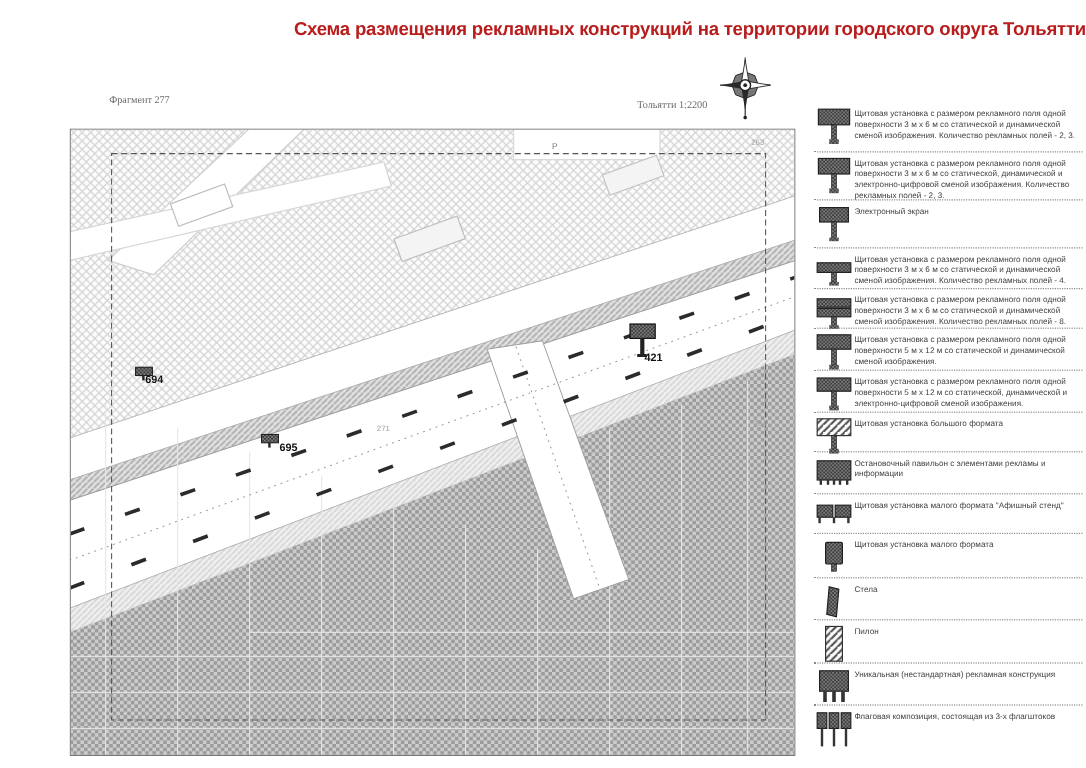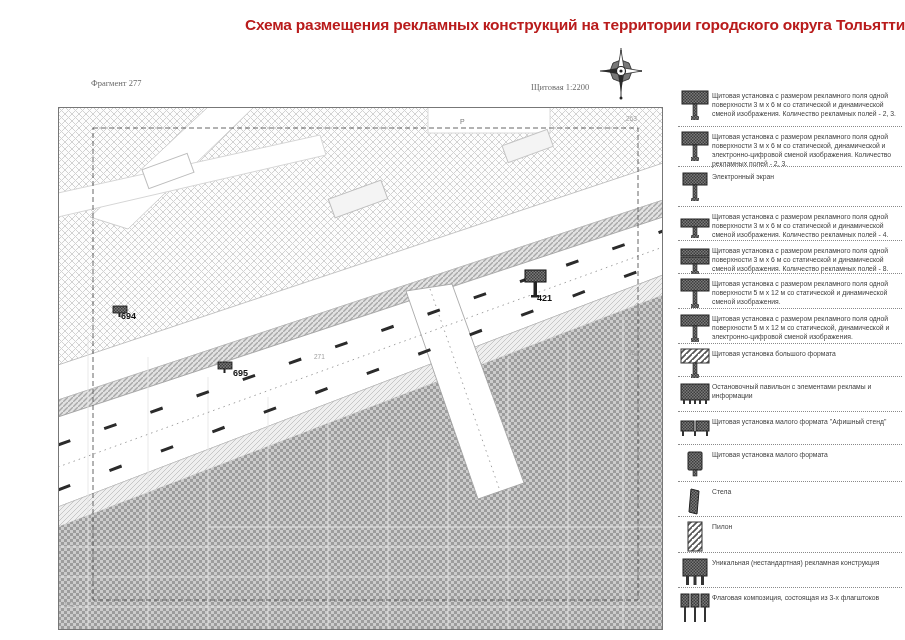--- a/index.html
+++ b/index.html
@@ -23,21 +23,21 @@
   .marker-label{font-size:9px;font-weight:bold;fill:#111;}
 </style>
 </head>
 <body>
 
 <div class="page">
 
   <div class="page-title">Схема размещения рекламных конструкций на территории городского округа Тольятти</div>
 
   <span class="map-label fragment-label">Фрагмент 277</span>
-  <span class="map-label scale-label">Щитовая 1:2200</span>
+  <span class="map-label scale-label">Тольятти 1:2200</span>
 
   <svg class="compass" width="50" height="58" viewBox="0 0 50 58">
     <line x1="25" y1="4" x2="25" y2="54" stroke="#333" stroke-width="1"></line>
     <line x1="4" y1="27" x2="46" y2="27" stroke="#333" stroke-width="1"></line>
     <polygon points="25,16 33,19 36,27 33,35 25,38 17,35 14,27 17,19" fill="#777" stroke="#222" stroke-width="0.8"></polygon>
     <polygon points="25,6 28,24 46,27 28,30 25,48 22,30 4,27 22,24" fill="#2a2a2a"></polygon>
     <polygon points="25,6 28,24 25,27 22,24" fill="#fff" stroke="#222" stroke-width="0.7"></polygon>
     <polygon points="46,27 28,30 25,27 28,24" fill="#fff" stroke="#222" stroke-width="0.7"></polygon>
     <circle cx="25" cy="27" r="4.5" fill="#fff" stroke="#222" stroke-width="1.2"></circle>
     <circle cx="25" cy="27" r="1.6" fill="#222"></circle>

